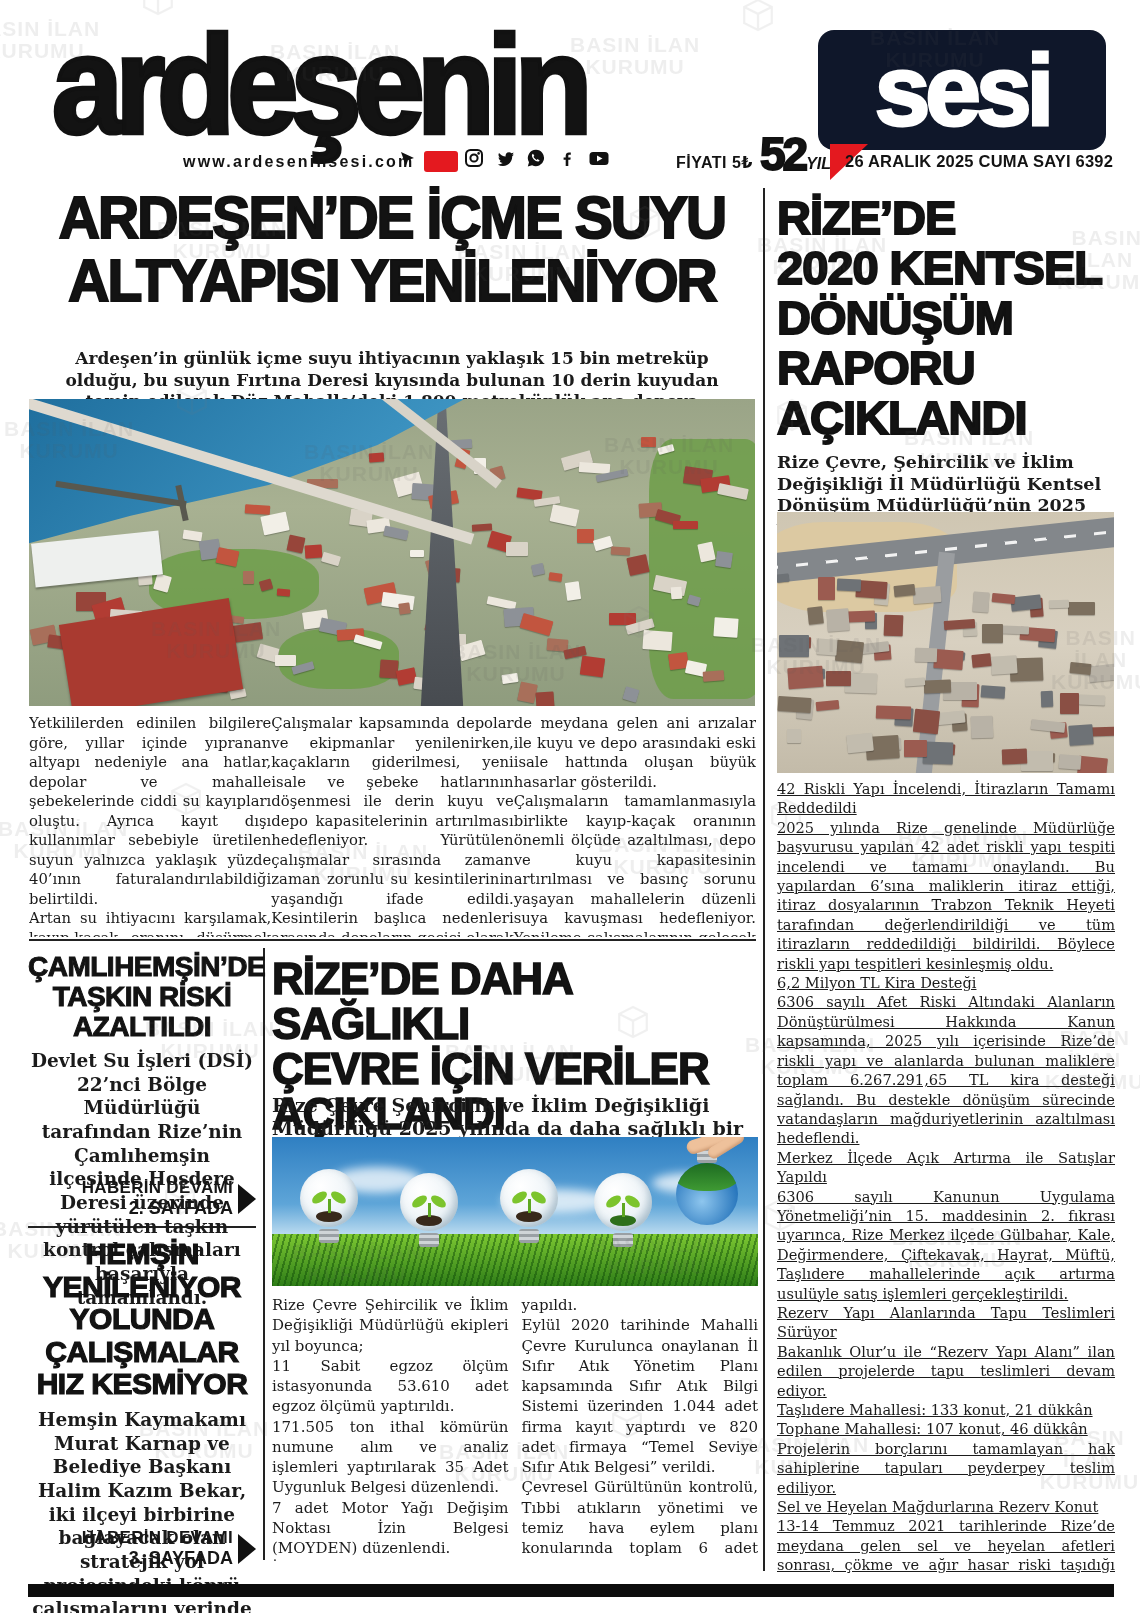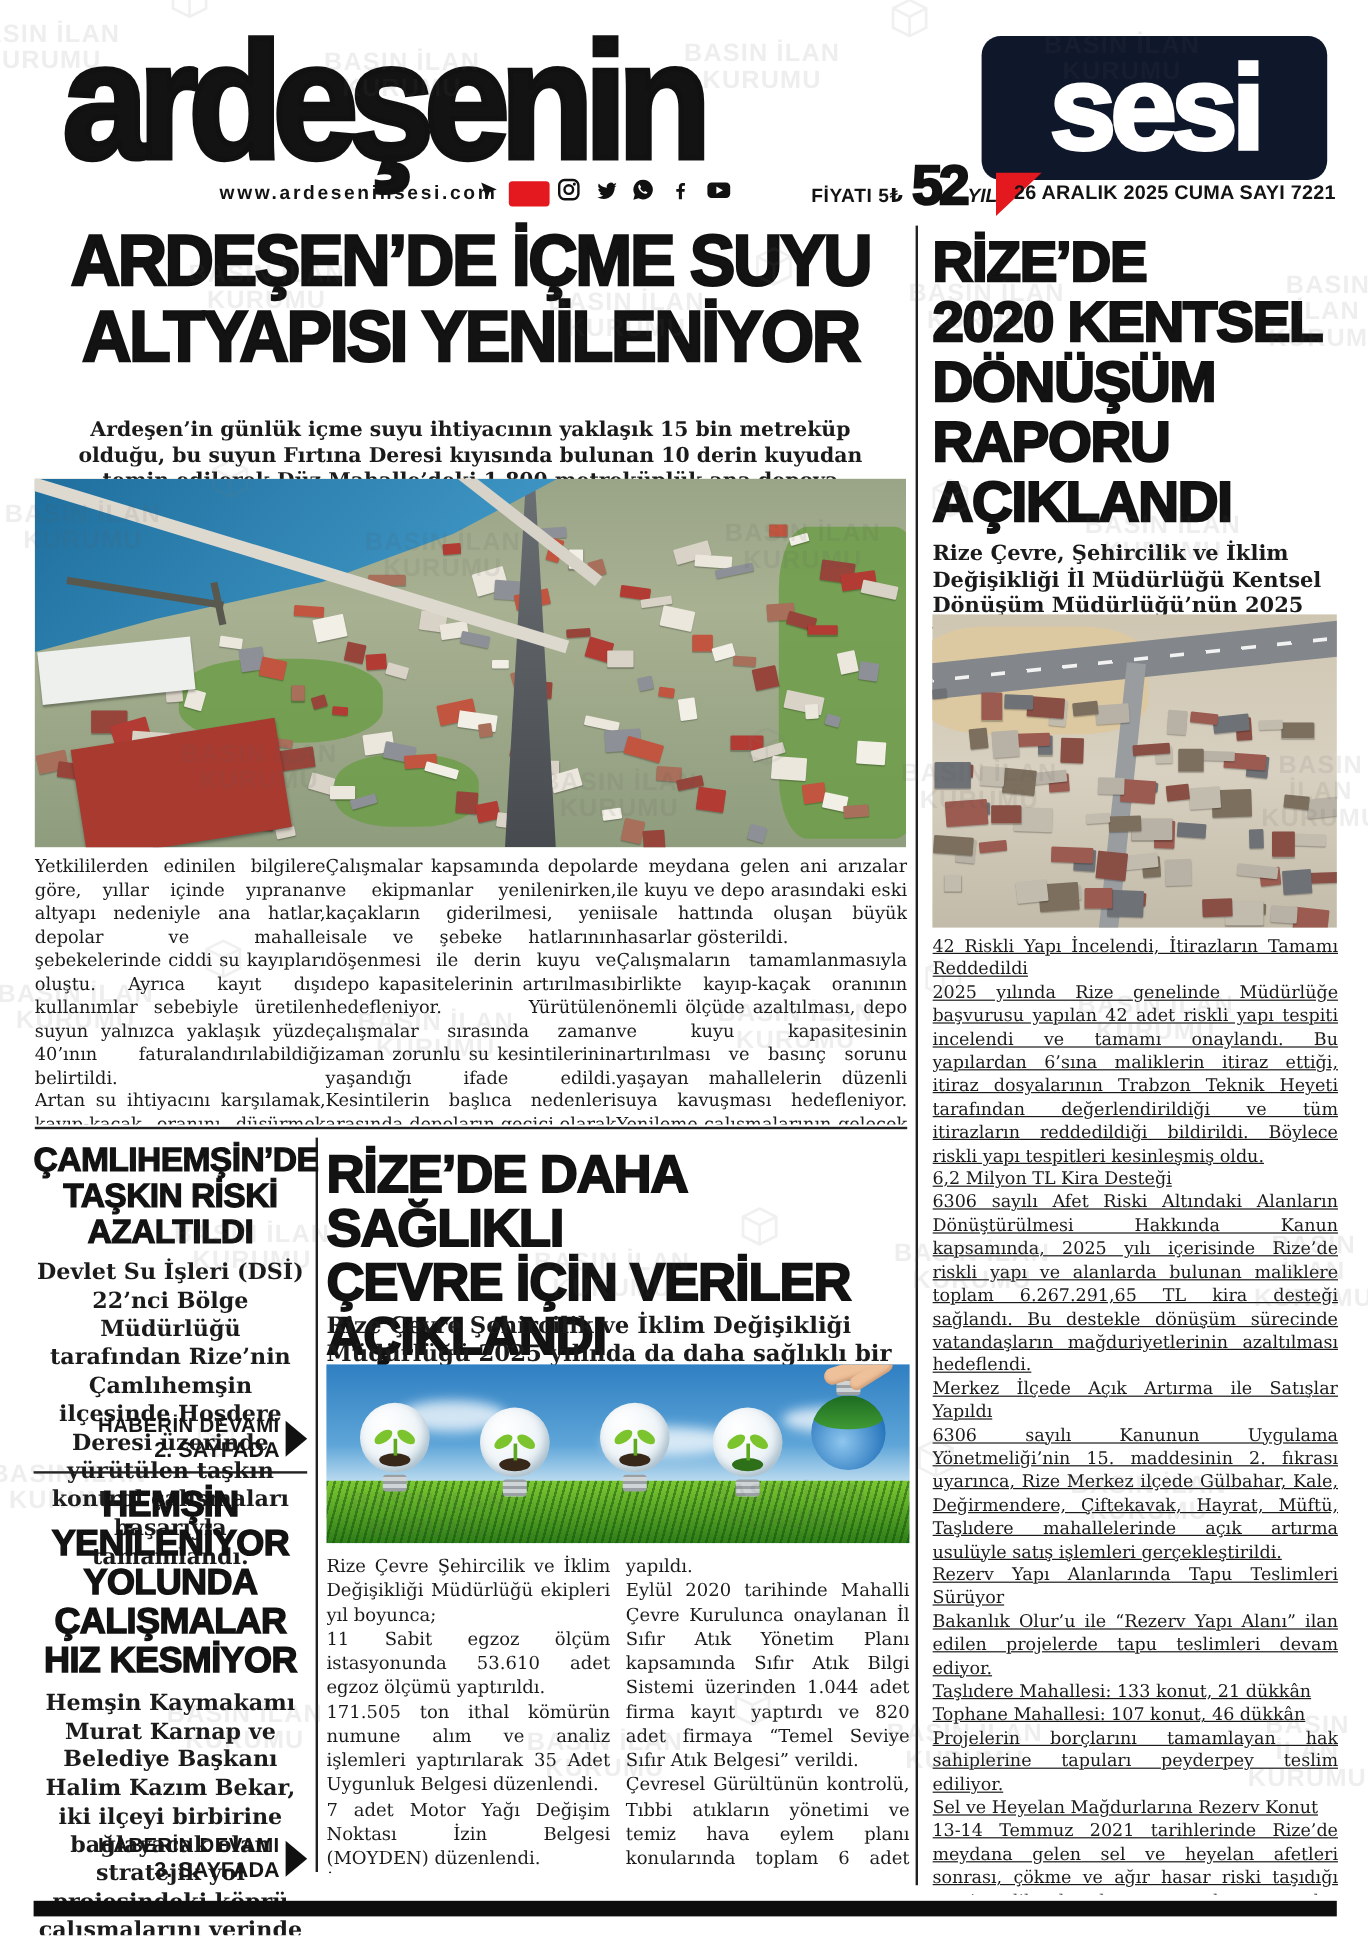--- a/index.html
+++ b/index.html
@@ -159,21 +159,21 @@
     <span><svg width="22" height="20" viewBox="0 0 22 20">
           <rect x="1.5" y="4" width="19" height="13" rx="3.5" fill="#111"></rect>
           <path d="M9 7.5l5.5 3L9 13.5z" fill="#fff"></path>
         </svg></span>
   </div>
   <div id="mast-price" class="abs hl">FİYATI 5₺</div>
   <div id="mast-years" class="abs">
     <span class="y52 hl">52</span>
     <span class="yil hl">YIL</span>
   </div>
-  <div id="mast-date" class="abs hl">26 ARALIK 2025 CUMA SAYI 7221</div>
+  <div id="mast-date" class="abs hl">26 ARALIK 2025 CUMA SAYI 6392</div>
 
   <div id="vline-main" class="abs rule"></div>
   <div id="hr-main" class="abs rule"></div>
   <div id="vline-left" class="abs rule"></div>
   <div id="hr-box" class="abs rule"></div>
 
   <div id="main-h1" class="abs hl pre">ARDEŞEN’DE İÇME SUYU
 ALTYAPISI YENİLENİYOR</div>
   <div id="main-lead" class="abs serif">Ardeşen’in günlük içme suyu ihtiyacının yaklaşık 15 bin metreküp olduğu, bu suyun Fırtına Deresi kıyısında bulunan 10 derin kuyudan temin edilerek Düz Mahalle’deki 1.800 metreküplük ana depoya pompalanıp buradan ilçe geneline dağıtıldığı bildirildi.</div>
 

